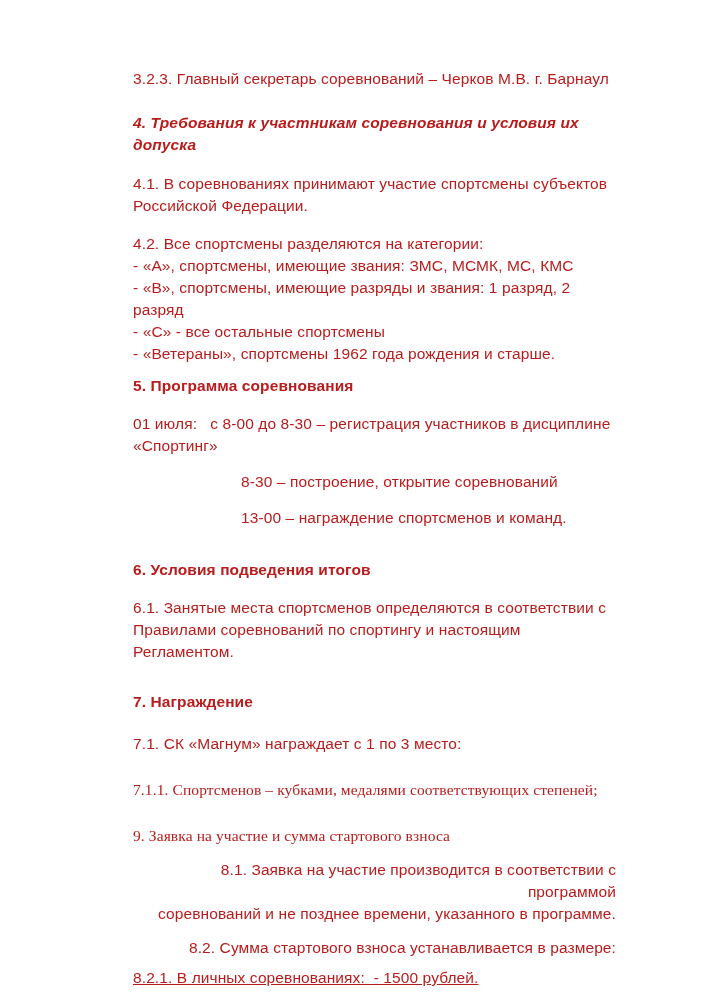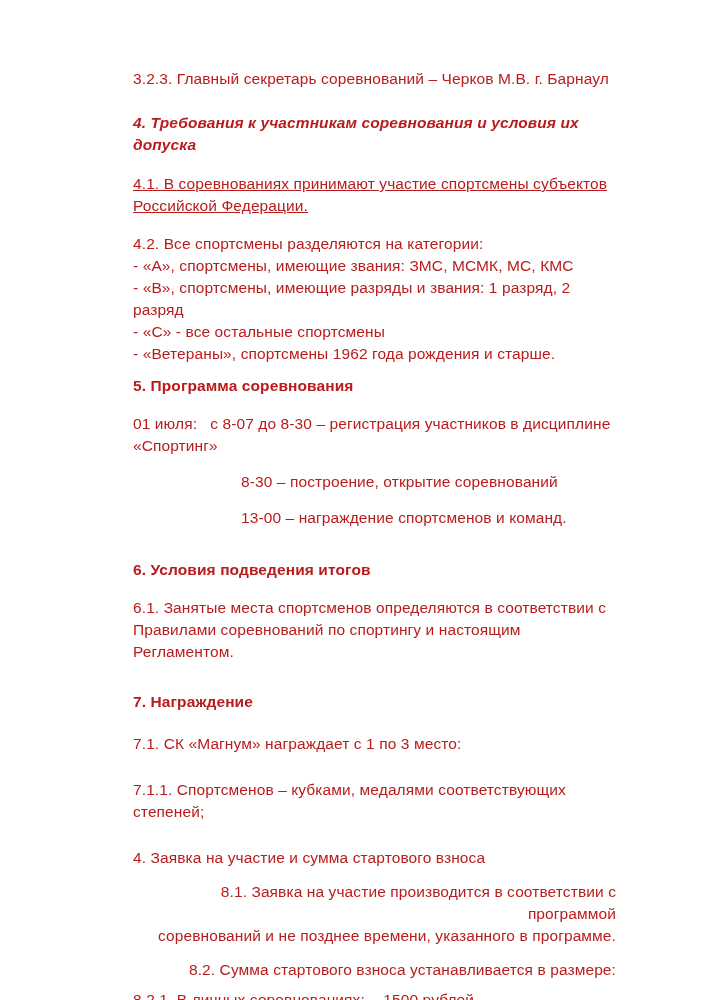--- a/index.html
+++ b/index.html
@@ -31,24 +31,24 @@
     letter-spacing: 0.1px;
   }
   .bold { font-weight: bold; }
   .indent { margin-left: 108px; }
   .mt0  { margin-top: 0; }
   .mt8  { margin-top: 8px; text-decoration: underline; }
   .mt10 { margin-top: 10px; }
   .mt12 { margin-top: 12px; text-align: right; }
   .mt14 { margin-top: 14px; }
   .mt16 { margin-top: 16px; }
-  .mt17 { margin-top: 17px; text-decoration: underline; }
+  .mt17 { margin-top: 17px; }
   .mt20 { margin-top: 20px; }
   .mt22 { margin-top: 22px; font-style: italic; }
-  .mt24 { margin-top: 24px; }
+  .mt24 { margin-top: 24px; font-family: Liberation Serif, serif; }
   .mt28 { margin-top: 28px; }
   .mt30 { margin-top: 30px; }
 </style>
 </head>
 <body>
 
 <div class="page">
   <div class="content">
 
     <p class="para mt0">3.2.3. Главный секретарь соревнований – Черков М.В. г. Барнаул</p>
@@ -59,38 +59,38 @@
 Российской Федерации.</p>
 
     <p class="para mt16">4.2. Все спортсмены разделяются на категории:</p>
     <p class="para mt0">- «А», спортсмены, имеющие звания: ЗМС, МСМК, МС, КМС</p>
     <p class="para mt0">- «В», спортсмены, имеющие разряды и звания: 1 разряд, 2 разряд</p>
     <p class="para mt0">- «С» - все остальные спортсмены</p>
     <p class="para mt0">- «Ветераны», спортсмены 1962 года рождения и старше.</p>
 
     <p class="para bold mt10">5. Программа соревнования</p>
 
-    <p class="para mt16">01 июля:   с 8-07 до 8-30 – регистрация участников в дисциплине
+    <p class="para mt16">01 июля:   с 8-00 до 8-30 – регистрация участников в дисциплине
 «Спортинг»</p>
 
     <p class="para indent mt14">8-30 – построение, открытие соревнований</p>
     <p class="para indent mt14">13-00 – награждение спортсменов и команд.</p>
 
     <p class="para bold mt30">6. Условия подведения итогов</p>
 
     <p class="para mt16">6.1. Занятые места спортсменов определяются в соответствии с
 Правилами соревнований по спортингу и настоящим Регламентом.</p>
 
     <p class="para bold mt28">7. Награждение</p>
 
     <p class="para mt20">7.1. СК «Магнум» награждает с 1 по 3 место:</p>
 
     <p class="para mt24">7.1.1. Спортсменов – кубками, медалями соответствующих степеней;</p>
 
-    <p class="para mt24">4. Заявка на участие и сумма стартового взноса</p>
+    <p class="para mt24">9. Заявка на участие и сумма стартового взноса</p>
 
     <p class="para mt12">8.1. Заявка на участие производится в соответствии с программой
 соревнований и не позднее времени, указанного в программе.</p>
 
     <p class="para mt12">8.2. Сумма стартового взноса устанавливается в размере:</p>
 
     <p class="para mt8">8.2.1. В личных соревнованиях:  - 1500 рублей.</p>
 
   </div>
 </div>

